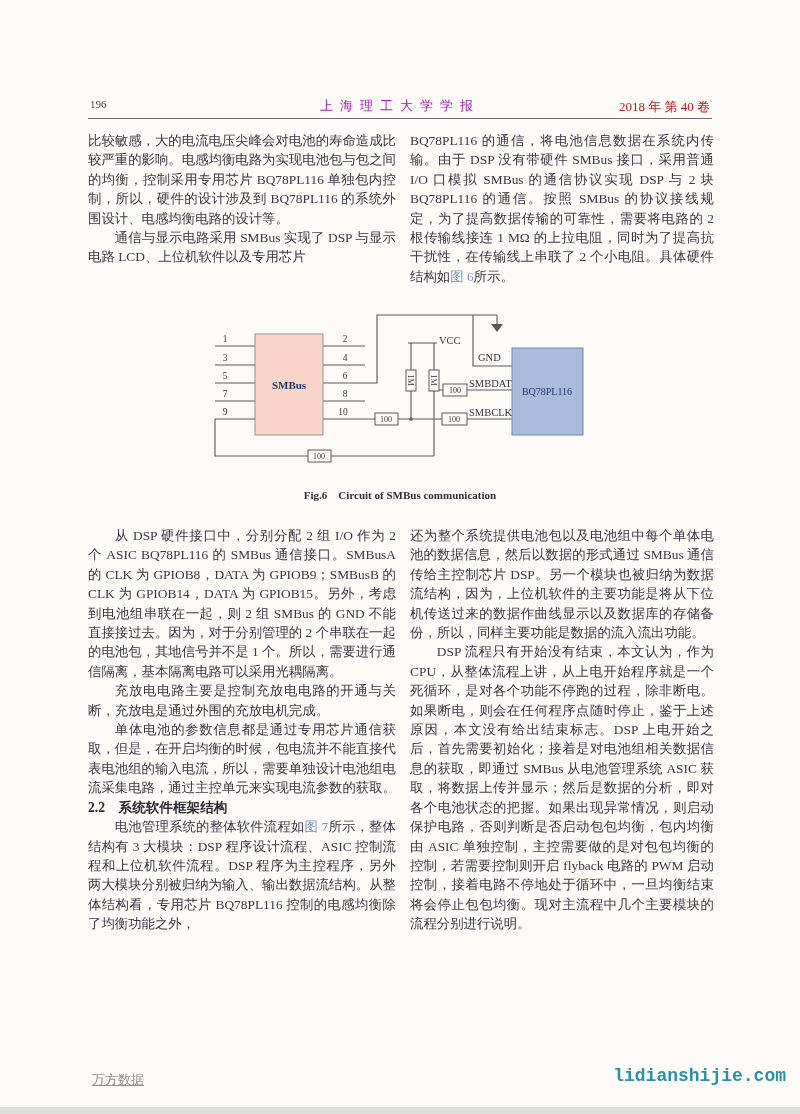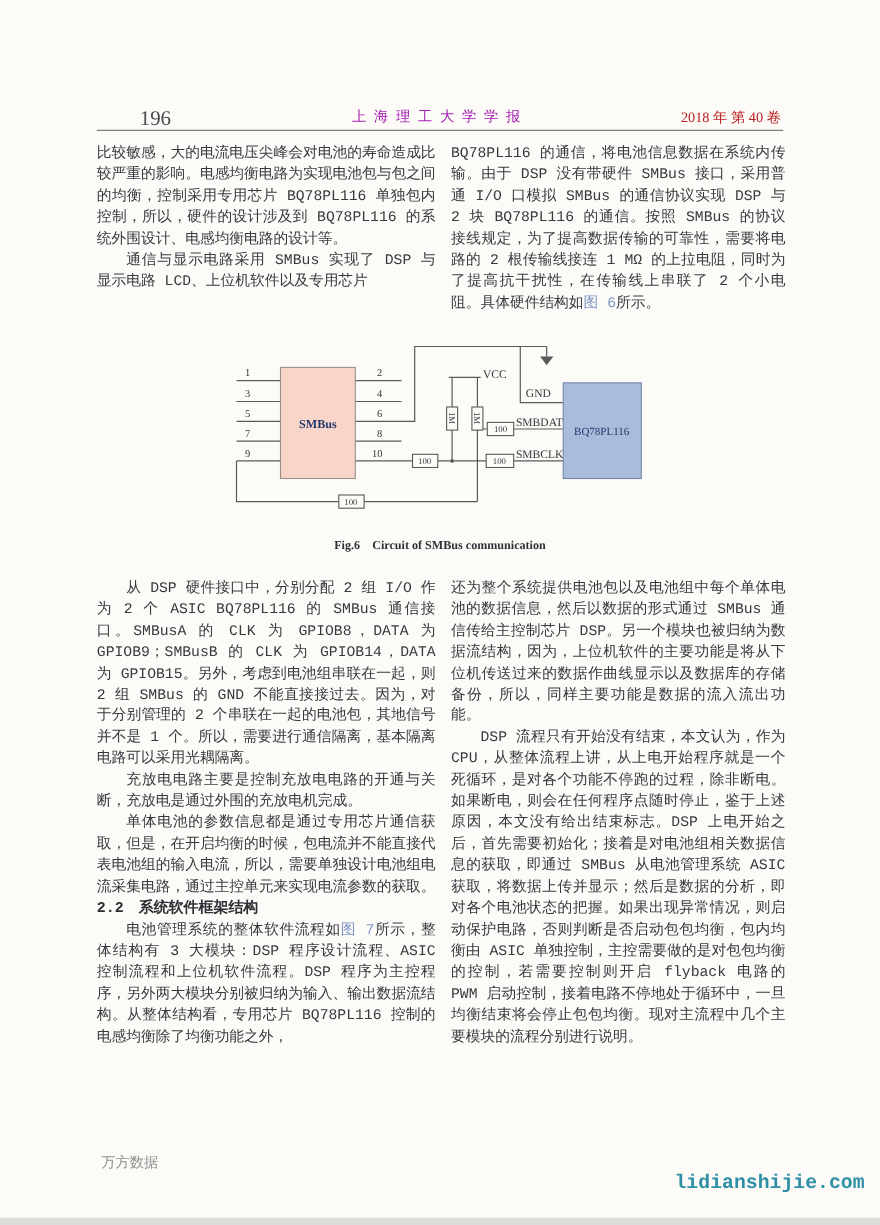--- a/index.html
+++ b/index.html
@@ -2,41 +2,41 @@
 <html><head>
 <meta charset="utf-8">
 <style>
   html,body{margin:0;padding:0;}
   .page{
     position:relative; width:800px; height:1114px;
     background:#fcfbf8; overflow:hidden;
     font-family:"Liberation Serif","DejaVu Serif",serif;
     color:#38383f;
   }
-  .hdr-num{position:absolute; left:90px; top:98px; font-size:19px; color:#4a4a50;margin-left:37px;}
+  .hdr-num{position:absolute; left:90px; top:98px; font-size:11px; color:#4a4a50;}
   .hdr-title{position:absolute; left:88px; top:97px; width:624px; text-align:center;
     font-size:13px; letter-spacing:7px; color:#a21caf;}
   .hdr-issue{position:absolute; right:90px; top:98px; font-size:13px; color:#b91c1c;}
   .hdr-rule{position:absolute; left:88px; top:118px; width:624px; height:0;
     border-top:1.5px solid #6f6f6f;}
-  .col{position:absolute; text-align:justify; font-size:13.4px; line-height:19.4px;font-family:Liberation Mono, monospace;}
+  .col{position:absolute; text-align:justify; font-size:13.4px; line-height:19.4px;}
   .col p{margin:0; padding:0;}
   .col p.indent{text-indent:2em;}
   #col-left-top{left:88px; top:131px; width:308px;}
   #col-right-top{left:410px; top:131px; width:304px;}
   #col-left-bot{left:88px; top:526px; width:308px;}
   #col-right-bot{left:410px; top:526px; width:304px;}
   .figlink{color:#7b94c4;}
   .sec-head{font-weight:bold; font-size:13.6px; color:#2d2d33; margin:0;}
   .figure-svg{position:absolute; left:172px; top:303px;}
   .cap{position:absolute; left:88px; width:624px; text-align:center; font-weight:bold; color:#2f2f36;}
   #cap-zh{top:469px; font-size:12px;}
   #cap-en{top:488px; font-size:11px;}
-  .watermark{position:absolute; left:92px; top:1048px; font-size:13px; color:#8f8f8f;
-    font-family:"Liberation Sans","DejaVu Sans",sans-serif;}
+  .watermark{position:absolute; left:92px; top:1071px; font-size:13px; color:#8f8f8f;
+    font-family:"Liberation Sans","DejaVu Sans",sans-serif;text-decoration:underline;}
   .site{position:absolute; right:14px; top:1066px; font-size:18px; color:#2e8fa5;
     font-family:Liberation Mono, monospace; font-weight:bold; text-decoration:none;}
   .bottom-strip{position:absolute; left:0; bottom:0; width:800px; height:7px; background:#dddddb;}
   svg text{font-family:"Liberation Serif","DejaVu Serif",serif; fill:#35353b;}
   svg .chipname{fill:#23386b;}
 </style>
 </head>
 <body>
 
 <div class="page">

